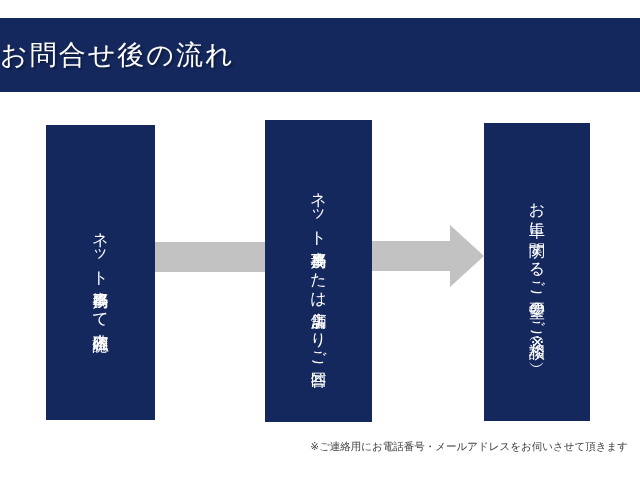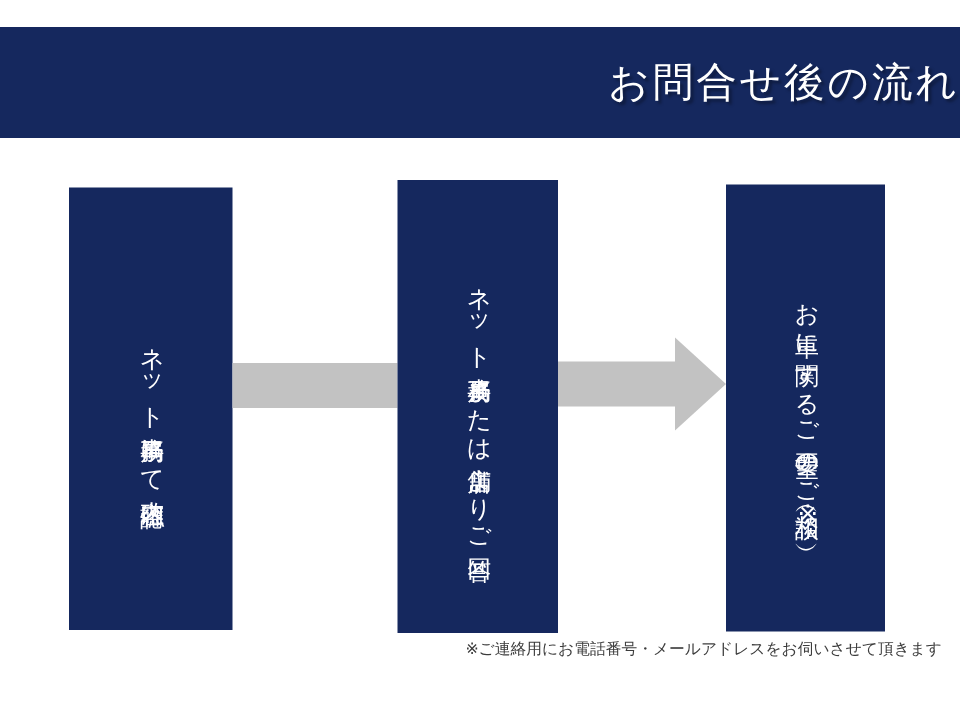--- a/index.html
+++ b/index.html
@@ -21,21 +21,21 @@
     width: 640px; height: 480px;
     background: var(--bg);
   }
   .header {
     position: absolute;
     left: 0; top: 18px;
     width: 640px; height: 74px;
     background: var(--navy);
     display: flex;
     align-items: center;
-    justify-content: flex-end;
+    justify-content: flex-start;
   }
   .title {
     color: var(--title-color);
     font-size: 27px;
     letter-spacing: 2px;
     text-shadow: 2px 2px 2px rgba(0,0,0,0.35);
     white-space: nowrap;
   }
   .box {
     position: absolute;
@@ -76,21 +76,21 @@
   .arrow-head {
     position: absolute;
     left: 78px; top: 0;
     width: 0; height: 0;
     border-top: 31px solid transparent;
     border-bottom: 31px solid transparent;
     border-left: 34px solid var(--gray);
   }
   .footnote {
     position: absolute;
-    right: 12px; top: 426px;
+    right: 12px; top: 440px;
     font-size: 10.5px;
     color: var(--footnote);
     white-space: nowrap;
   }
 </style>
 </head>
 <body>
 
 <div class="slide">
 

